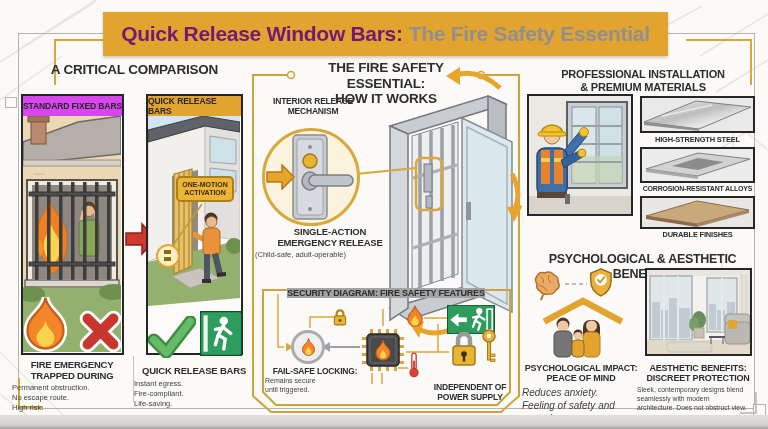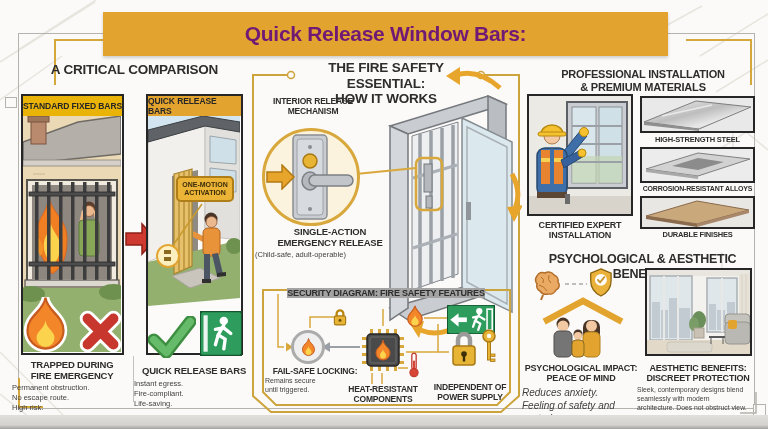--- a/index.html
+++ b/index.html
@@ -45,28 +45,29 @@
       <path d="M686,40 H751 V85"></path>
       <path d="M19,378 V407 H43"></path>
     </g>
     <g stroke="#b5b3ae" stroke-width="1.5" fill="none">
       <path d="M756,392 V413 H740"></path>
     </g>
   </svg>
 
   <div class="abs" style="left:103px;top:12px;width:565px;height:44px;background:#E3A42F;display:flex;align-items:center;justify-content:center;box-shadow:0 2px 3px rgba(0,0,0,0.18);">
     <span style="font-size:21px;font-weight:700;color:#701a75;letter-spacing:-0.3px;">Quick Release Window Bars:</span>
+    <span style="font-size:21px;font-weight:700;color:#8f8f8f;letter-spacing:-0.3px;margin-left:6px;">The Fire Safety Essential</span>
   </div>
 
   <div class="t" style="left:12px;top:62px;width:245px;font-size:13.5px;">
     <span class="ln">A CRITICAL COMPARISON</span>
   </div>
 
   <div class="panel" style="left:21px;top:94px;width:103px;height:261px;">
-    <div class="phead" style="background:#eab308;">STANDARD FIXED BARS</div>
+    <div class="phead" style="background:#d946ef;">STANDARD FIXED BARS</div>
     <svg class="scene" width="98" height="236" viewBox="0 0 98 236">
       <rect width="98" height="236" fill="#EAD9B4"></rect>
       <polygon points="0,48 0,26 55,6 98,0 98,38 0,48" fill="#b4afa8" stroke="#6e6a64" stroke-width="1.5"></polygon>
       <rect x="8" y="2" width="15" height="26" fill="#b98a6e" stroke="#7a5340"></rect>
       <rect x="5" y="0" width="21" height="6" fill="#9e765a" stroke="#7a5340"></rect>
       <rect x="0" y="44" width="98" height="6" fill="#d6d1c8" stroke="#8a867f" stroke-width="0.8"></rect>
       <line x1="10" y1="58" x2="22" y2="58" stroke="#c9b890" stroke-width="1"></line>
       <line x1="70" y1="170" x2="84" y2="170" stroke="#c9b890" stroke-width="1"></line>
       <rect x="4" y="64" width="90" height="104" fill="#f1ebdf" stroke="#57534d" stroke-width="2"></rect>
       <rect x="9" y="69" width="80" height="94" fill="#8d8780"></rect>
@@ -98,22 +99,22 @@
   <svg class="abs" style="left:23px;top:294px;" width="45" height="58" viewBox="0 0 30 38">
     <path d="M15 2 C16 11 27 14 27 24 A12 12 0 0 1 3 24 C3 14 14 11 15 2 Z" fill="none" stroke="#ffffff" stroke-width="5"></path>
     <path d="M15 2 C16 11 27 14 27 24 A12 12 0 0 1 3 24 C3 14 14 11 15 2 Z" fill="#F4862A" stroke="#C75B1E" stroke-width="1.5"></path>
     <path d="M15 17 C15.5 23 21 24 21 29 A6 6 0 0 1 9 29 C9 24 14.5 23 15 17 Z" fill="#FBD34D"></path>
   </svg>
   <svg class="abs" style="left:79px;top:310px;" width="43" height="43" viewBox="0 0 30 30">
     <path d="M6 6 L24 24 M24 6 L6 24" stroke="#ffffff" stroke-width="11" stroke-linecap="round"></path>
     <path d="M6 6 L24 24 M24 6 L6 24" stroke="#C8372D" stroke-width="7" stroke-linecap="round"></path>
   </svg>
   <div class="t" style="left:12px;top:359px;width:120px;font-size:9.5px;">
+    <span class="ln">FIRE EMERGENCY</span>
     <span class="ln">TRAPPED DURING</span>
-    <span class="ln">FIRE EMERGENCY</span>
   </div>
   <div class="sub" style="left:12px;top:383px;width:120px;font-size:7.5px;">
     <span class="ln">Permanent obstruction.</span>
     <span class="ln">No escape route.</span>
     <span class="ln">High risk.</span>
   </div>
 
   <svg class="abs" style="left:124px;top:221px;" width="34" height="36" viewBox="0 0 34 36">
     <polygon points="2,12 18,12 18,3 32,18 18,33 18,24 2,24" fill="#CE3A30" stroke="#8e1f18" stroke-width="1.5"></polygon>
   </svg>
@@ -330,24 +331,20 @@
     <rect x="3" y="1" width="4" height="15" rx="2" fill="#ffffff" stroke="#C0392B" stroke-width="1.2"></rect>
     <rect x="4" y="8" width="2" height="9" fill="#D64535"></rect>
     <circle cx="5" cy="19" r="3.8" fill="#D64535" stroke="#C0392B"></circle>
   </svg>
 
   <div class="t" style="left:265px;top:367px;width:100px;font-size:8.5px;">FAIL-SAFE LOCKING:</div>
   <div class="sub" style="left:265px;top:377px;width:100px;font-size:7px;line-height:1.25;">
     <span class="ln">Remains secure</span>
     <span class="ln">until triggered.</span>
   </div>
-  <div class="t" style="left:340px;top:385px;width:86px;font-size:8.5px;">
-    <span class="ln">HEAT-RESISTANT</span>
-    <span class="ln">COMPONENTS</span>
-  </div>
   <div class="t" style="left:425px;top:383px;width:90px;font-size:8.5px;">
     <span class="ln">INDEPENDENT OF</span>
     <span class="ln">POWER SUPPLY</span>
   </div>
 
   <div class="t" style="left:523px;top:68px;width:240px;font-size:11px;">
     <span class="ln">PROFESSIONAL INSTALLATION</span>
     <span class="ln">&amp; PREMIUM MATERIALS</span>
   </div>
 
@@ -370,24 +367,20 @@
       <rect x="12" y="62" width="9" height="4" fill="#f7d154"></rect>
       <rect x="25" y="62" width="9" height="4" fill="#f7d154"></rect>
       <polygon points="32,64 52,54 55,60 35,72" fill="#36619c" stroke="#27496f"></polygon>
       <circle cx="53" cy="57" r="4" fill="#F5C12E" stroke="#b88a10"></circle>
       <circle cx="23" cy="40" r="8" fill="#F2C9A2" stroke="#b07c4f"></circle>
       <path d="M12,38 a11,9 0 0 1 22,0 z" fill="#F5C12E" stroke="#b88a10" stroke-width="1.5"></path>
       <rect x="9" y="36" width="28" height="4" rx="2" fill="#F5C12E" stroke="#b88a10"></rect>
       <rect x="8" y="96" width="30" height="6" fill="#5a4632"></rect>
       <rect x="36" y="98" width="5" height="10" fill="#6b6b6b"></rect>
     </svg>
-  </div>
-  <div class="t" style="left:522px;top:220px;width:116px;font-size:9px;">
-    <span class="ln">CERTIFIED EXPERT</span>
-    <span class="ln">INSTALLATION</span>
   </div>
 
   <div class="panel" style="left:640px;top:96px;width:115px;height:37px;border-width:2px;">
     <svg width="111" height="33" viewBox="0 0 111 33">
       <defs>
         <linearGradient id="gSteel" x1="0" y1="0" x2="1" y2="1">
           <stop offset="0" stop-color="#f7f7f7"></stop>
             <stop offset="0.45" stop-color="#bdbdbd"></stop>
           <stop offset="0.7" stop-color="#e8e8e8"></stop>
             <stop offset="1" stop-color="#9e9e9e"></stop>

